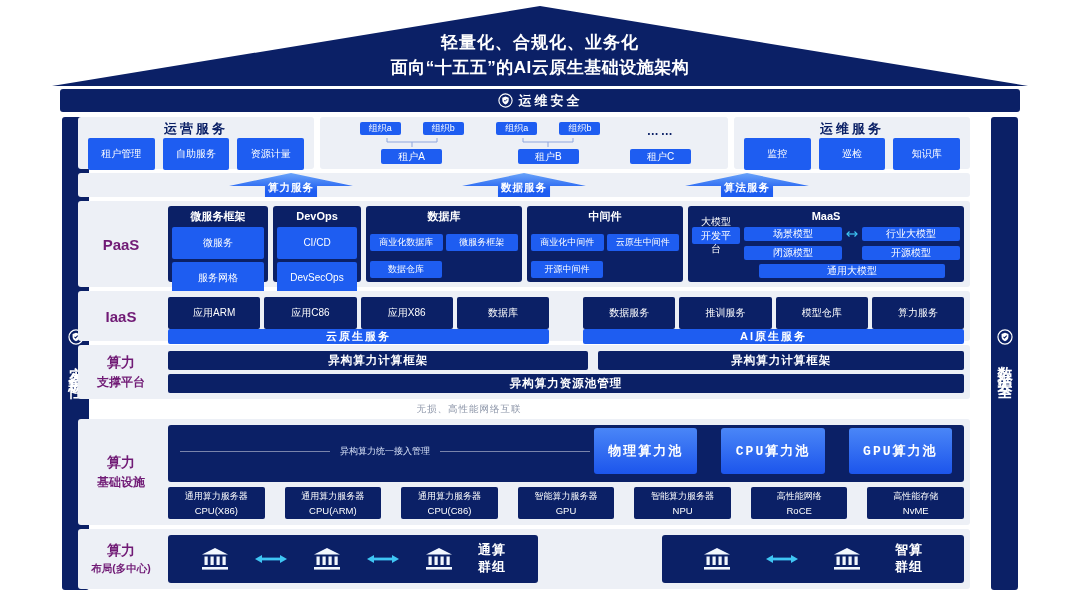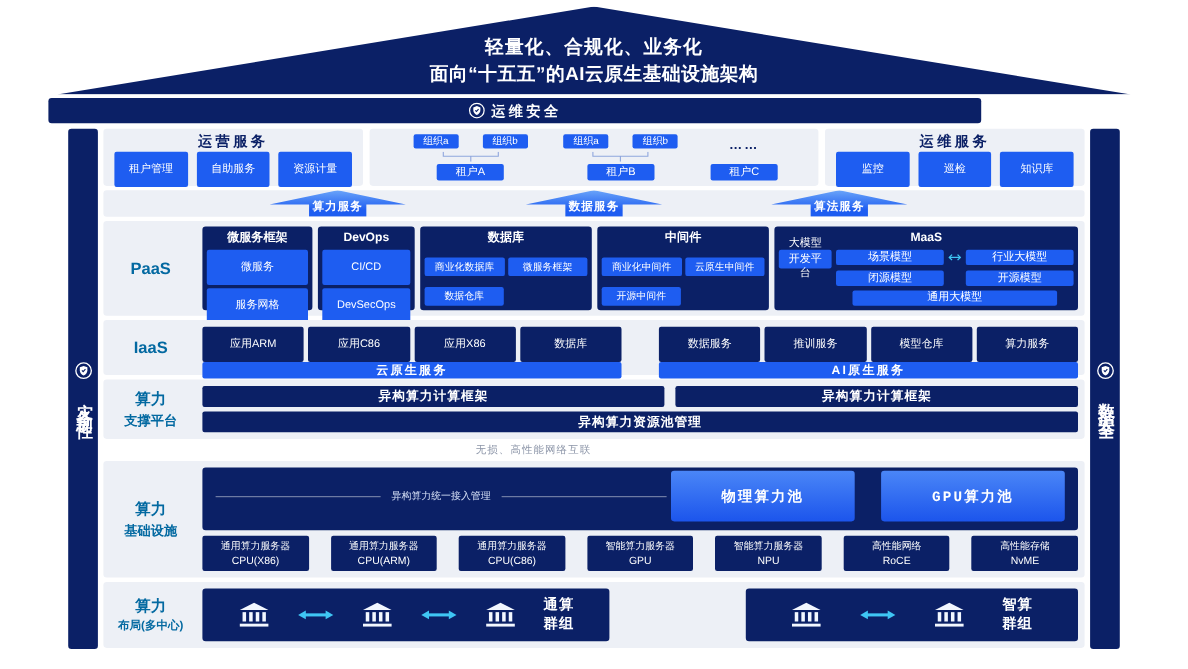--- a/index.html
+++ b/index.html
@@ -17,40 +17,40 @@
     background: #0B2066;
     clip-path: polygon(50% 0, 100% 100%, 0 100%);
     color: #fff; display: flex; flex-direction: column; justify-content: flex-end;
     align-items: center; padding-bottom: 7px; text-align: center;
   }
   .roof-line1 { font-size: 17px; font-weight: bold; letter-spacing: 1px; }
   .roof-line2 { font-size: 17px; font-weight: bold; letter-spacing: .5px; margin-top: 2px; }
 
   
   .topbar {
-    position: absolute; left: 44px; top: 89px; width: 848px; height: 23px;
+    position: absolute; left: 60px; top: 89px; width: 960px; height: 23px;
     background: #0B2066; border-radius: 3px;
     display: flex; align-items: center; justify-content: center; gap: 6px;
     color: #fff; font-size: 13px; font-weight: bold; letter-spacing: 3px;
   }
 
   
   .rail {
     position: absolute; top: 117px; width: 27px; height: 473px;
     background: #0B2066; border-radius: 3px;
     display: flex; flex-direction: column; align-items: center; justify-content: center;
     gap: 9px; color: #fff;
   }
   .rail-left { left: 62px; }
   .rail-right { left: 991px; }
   .rail-label { writing-mode: vertical-rl; font-size: 15px; font-weight: bold; letter-spacing: 6px; }
 
   
   .main {
-    position: absolute; left: 94px; top: 117px; width: 892px; height: 473px;
+    position: absolute; left: 78px; top: 117px; width: 892px; height: 473px;
     display: flex; flex-direction: column; gap: 4px;
   }
   .row { background: #EDF0F6; border-radius: 3px; }
 
   .chip {
     background: #1E5DF1; color: #fff; border-radius: 2px;
     display: flex; align-items: center; justify-content: center;
     font-size: 10px; line-height: 1; padding: 16px 6px; height: 16px; white-space: nowrap;
   }
 
@@ -78,21 +78,21 @@
   .up-arrow {
     position: absolute; top: 0; width: 124px; height: 24px;
     background: linear-gradient(180deg, #6AA4F9 0%, #1E5DF1 75%);
     clip-path: polygon(50% 0, 100% 54%, 71% 54%, 71% 100%, 29% 100%, 29% 54%, 0 54%);
     display: flex; align-items: flex-end; justify-content: center;
     color: #fff; font-size: 10.5px; font-weight: bold; padding-bottom: 2px; letter-spacing: 1px;
   }
   .arrow-1 { left: 151px; } .arrow-2 { left: 384px; } .arrow-3 { left: 607px; }
 
   
-  .row-label { flex: 0 0 86px; text-align: center; color: #0369a1; font-weight: bold; font-size: 15px; }
+  .row-label { flex: 0 0 86px; text-align: center; color: #701a75; font-weight: bold; font-size: 15px; }
   .row-label .l1 { font-size: 14px; }
   .row-label .l2 { font-size: 12px; margin-top: 2px; }
   .row-label .l2-sm { font-size: 10.5px; margin-top: 2px; }
 
   
   .row-paas { height: 86px; display: flex; align-items: center; padding: 5px 6px 5px 0; gap: 4px; }
   .paas-groups { flex: 1; height: 100%; display: flex; gap: 5px; }
   .ngroup {
     background: #0B2066; border-radius: 3px; padding: 3px 4px 4px;
     display: flex; flex-direction: column; justify-content: space-between; gap: 3px;
@@ -391,20 +391,21 @@
       </div>
       <div class="infra-body">
         <div class="access-box">
           <div class="access-title">
             <span class="access-line"></span>
             <span>异构算力统一接入管理</span>
             <span class="access-line"></span>
           </div>
           <div class="pools">
             <div class="pool">物理算力池</div>
+            <div class="pool">CPU算力池</div>
             <div class="pool">GPU算力池</div>
           </div>
         </div>
         <div class="servers">
           <div class="server">
             <span class="s1">通用算力服务器</span>
             <span class="s2">CPU(X86)</span>
           </div>
           <div class="server">
             <span class="s1">通用算力服务器</span>

